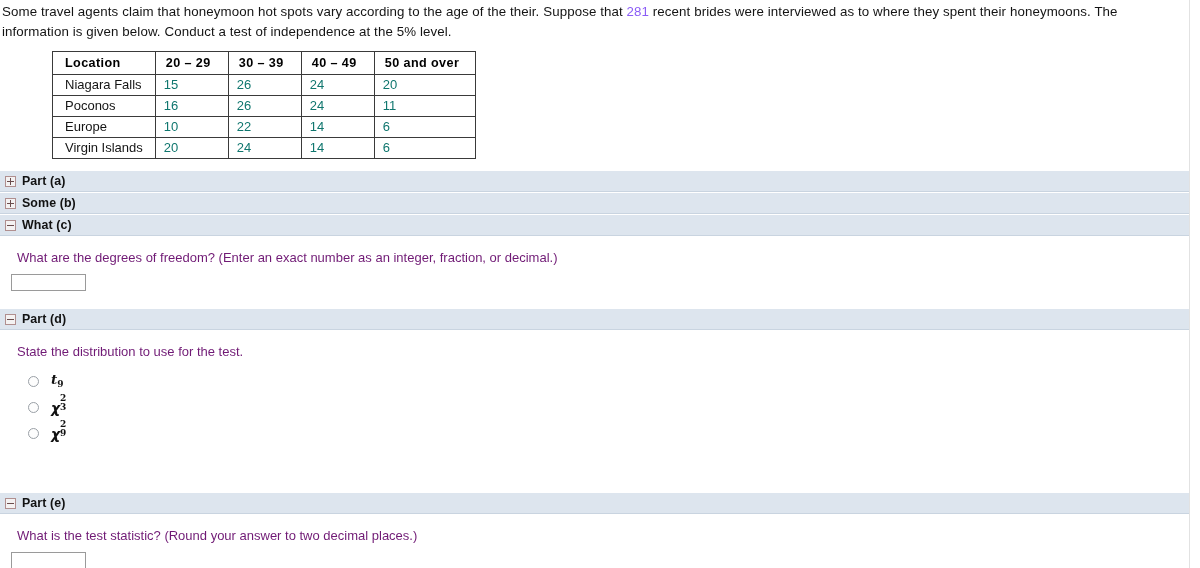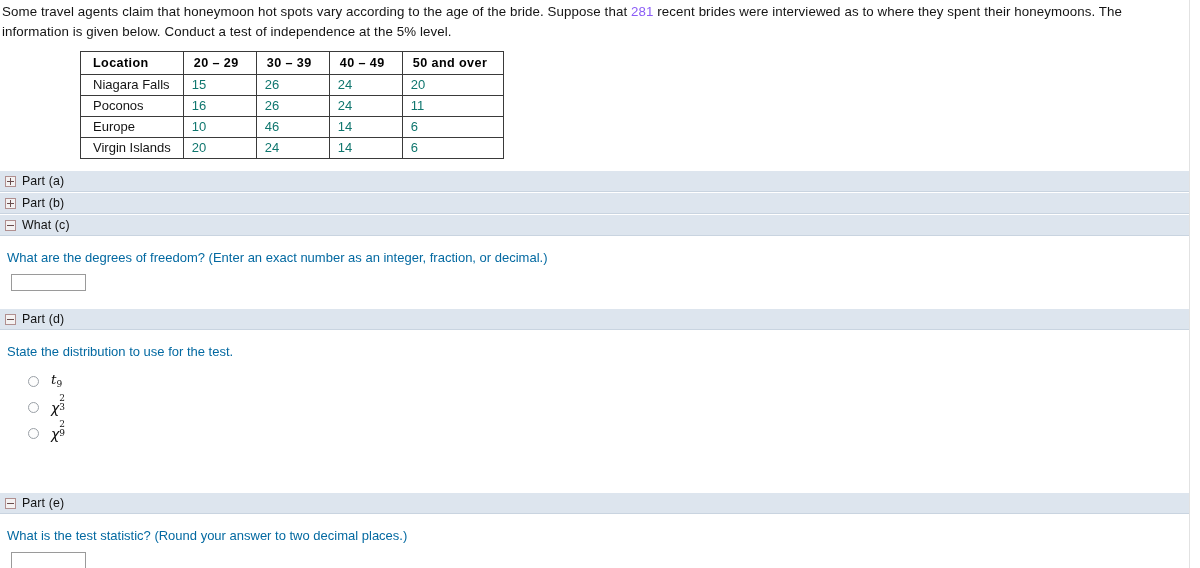--- a/index.html
+++ b/index.html
@@ -31,21 +31,21 @@
     line-height: 20px;
     letter-spacing: 0.1px;
     color: #141414;
   }
   .hl {
     color: #8b5cf6;
   }
 
   
   .table-wrap {
-    padding: 9px 0 11px 80px;
+    padding: 9px 0 11px 52px;
   }
   table.data {
     border-collapse: collapse;
     font-size: 13px;
   }
   table.data th,
   table.data td {
     border: 1px solid #3a3a3a;
     padding: 2px 8px 3px 8px;
     height: 15px;
@@ -111,34 +111,34 @@
   .toggle-icon.plus::after {
     content: "";
     position: absolute;
     top: 1px;
     bottom: 1px;
     left: 4px;
     width: 1px;
     background: #6b4d4d;
   }
   .part-label {
-    font-weight: normal;
+    font-weight: bold;
     font-size: 12.4px;
     color: #121212;
     letter-spacing: 0.1px;
   }
 
   .part-body {
     background: #ffffff;
     padding: 14px 0 0 0;
   }
   .q-text {
     font-size: 13px;
-    color: #0369a1;
-    padding-left: 7px;
+    color: #701a75;
+    padding-left: 17px;
     line-height: 16px;
   }
   .answer-input {
     margin: 8px 0 0 11px;
     width: 75px;
     height: 17px;
     border: 1px solid #9a9a9a;
     background: #ffffff;
     box-sizing: border-box;
     font-family: "Liberation Sans", sans-serif;
@@ -149,20 +149,21 @@
 
   .part-c-body { height: 58px; }
   .part-d-body { height: 148px; }
   .part-e-body { height: 68px; }
 
   
   .options {
     margin: 8px 0 0 0;
     padding: 0;
     list-style: none;
+    font-weight: bold;
   }
   .option-row {
     display: flex;
     align-items: center;
     height: 26px;
     padding-left: 28px;
   }
   .radio {
     width: 11px;
     height: 11px;
@@ -217,21 +218,21 @@
     top: 0.42em;
     vertical-align: baseline;
   }
 </style>
 </head>
 <body>
 
 <div class="page">
 
   <div class="problem">
-    <span>Some travel agents claim that honeymoon hot spots vary according to the age of the bride. Suppose that </span><span class="hl">281</span><span> recent brides were interviewed as to where they spent their honeymoons. The information is given below. Conduct a test of independence at the 5% level.</span>
+    <span>Some travel agents claim that honeymoon hot spots vary according to the age of the their. Suppose that </span><span class="hl">281</span><span> recent brides were interviewed as to where they spent their honeymoons. The information is given below. Conduct a test of independence at the 5% level.</span>
   </div>
 
   <div class="table-wrap">
     <table class="data">
       <thead>
         <tr>
           <th class="loc-head">Location</th>
           <th>20 – 29</th>
           <th>30 – 39</th>
           <th>40 – 49</th>
@@ -249,21 +250,21 @@
         <tr>
           <td class="loc">Poconos</td>
           <td class="num">16</td>
           <td class="num">26</td>
           <td class="num">24</td>
           <td class="num wide">11</td>
         </tr>
         <tr>
           <td class="loc">Europe</td>
           <td class="num">10</td>
-          <td class="num">46</td>
+          <td class="num">22</td>
           <td class="num">14</td>
           <td class="num wide">6</td>
         </tr>
         <tr>
           <td class="loc">Virgin Islands</td>
           <td class="num">20</td>
           <td class="num">24</td>
           <td class="num">14</td>
           <td class="num wide">6</td>
         </tr>
@@ -271,21 +272,21 @@
     </table>
   </div>
 
   <div class="part-bar">
     <span class="toggle-icon plus"></span>
     <span class="part-label">Part (a)</span>
   </div>
 
   <div class="part-bar">
     <span class="toggle-icon plus"></span>
-    <span class="part-label">Part (b)</span>
+    <span class="part-label">Some (b)</span>
   </div>
 
   <div class="part-bar">
     <span class="toggle-icon"></span>
     <span class="part-label">What (c)</span>
   </div>
   <div class="part-body part-c-body">
     <div class="q-text">What are the degrees of freedom? (Enter an exact number as an integer, fraction, or decimal.)</div>
     <input class="answer-input" type="text" value="" style="">
   </div>

